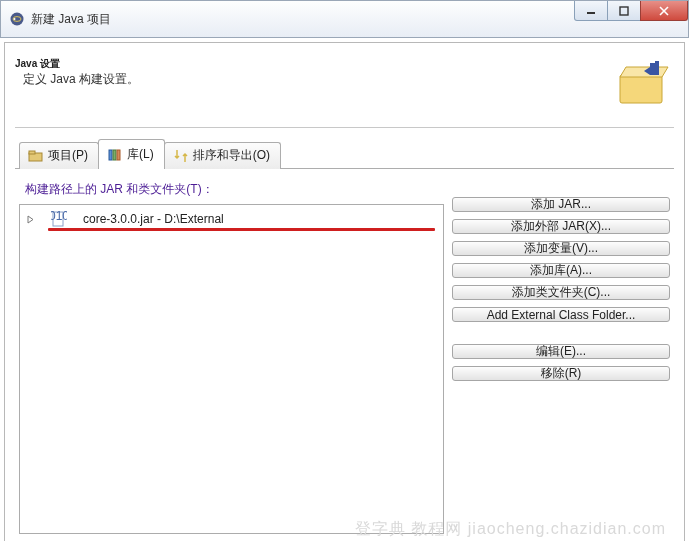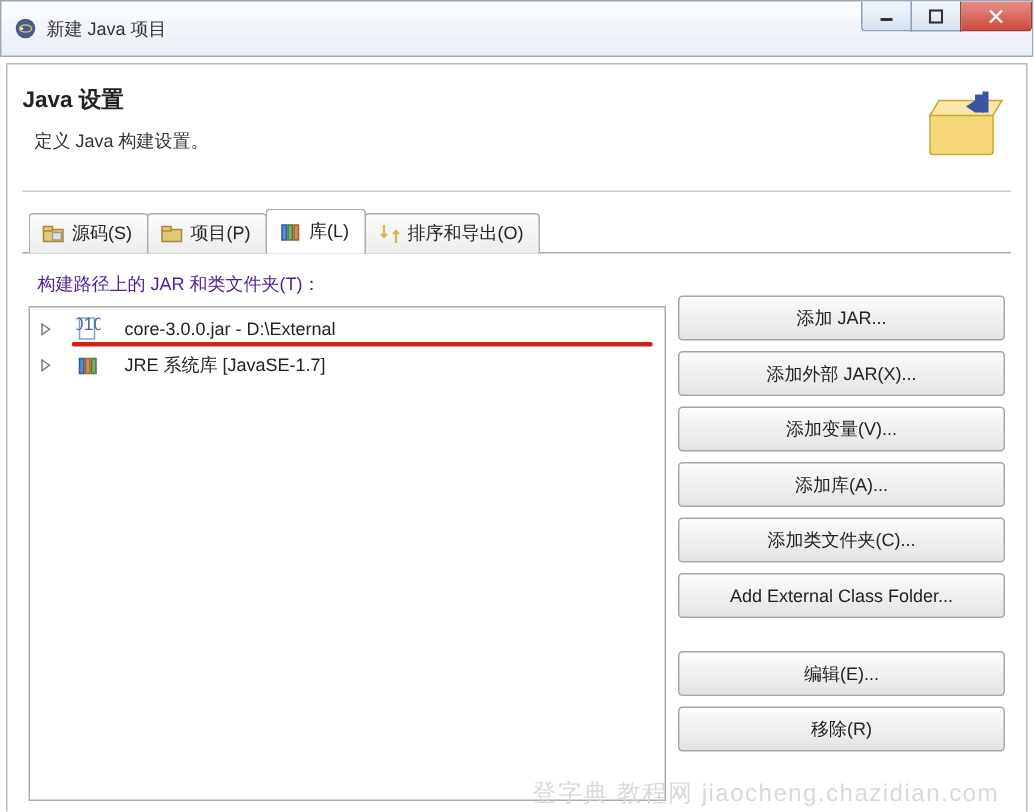--- a/index.html
+++ b/index.html
@@ -11,21 +11,21 @@
     .titlebar .title { flex: 1; color: #333; }
     .win-controls { display: flex; align-items: flex-start; height: 100%; }
     .win-btn { width: 34px; height: 20px; border: 1px solid #8aa0b8; border-top: none; margin-left: -1px; background: linear-gradient(#f2f6fb, #d8e2ef); display: flex; align-items: center; justify-content: center; font-family: Arial; font-size: 13px; color: #444; }
     .win-btn.min { border-bottom-left-radius: 3px; }
     .win-btn.max { }
     .win-btn.close { width: 48px; background: linear-gradient(#e78f87, #cf4a3e); color: #fff; border-color: #9a3e36; border-bottom-right-radius: 3px; }
 
     
     .outer { border: 1px solid #b8b8b8; margin: 4px; height: calc(541px - 40px); padding: 14px 10px 10px 10px; position: relative; }
     .header-row { display: flex; align-items: flex-start; justify-content: space-between; }
-    .header-text h1 { font-size: 15px; font-weight: bold; color: #222; margin-bottom: 10px; }
+    .header-text h1 { font-size: 10px; font-weight: bold; color: #222; }
     .header-text p { font-size: 12px; color: #333; margin-left: 8px; }
     .header-icon { width: 56px; height: 56px; margin-right: 4px; }
 
     .divider { border-top: 1px solid #c8c8c8; margin: 14px 0 10px 0; }
 
     
     .tabs { display: flex; align-items: flex-end; border-bottom: 1px solid #adadad; padding-left: 4px; gap: 0; }
     .tab { display: flex; align-items: center; gap: 4px; padding: 4px 10px 5px 8px; border: 1px solid #adadad; border-bottom: none; background: linear-gradient(#fcfcfc, #ececec); margin-right: -1px; border-top-left-radius: 3px; border-top-right-radius: 3px; cursor: default; color: #222; position: relative; top: 1px; }
     .tab.active { background: #fff; z-index: 2; padding-top: 6px; padding-bottom: 6px; top: 1px; }
     .tab .tab-icon { width: 16px; height: 16px; display: inline-flex; }
@@ -37,21 +37,21 @@
     .tree { border: 1px solid #acacac; height: 330px; background: #fff; padding: 4px; }
     .tree-row { display: flex; align-items: center; gap: 16px; padding: 2px 2px; position: relative; }
     .expander { width: 9px; height: 9px; display: inline-flex; align-items: center; justify-content: center; color: #7a7a7a; }
     .row-icon { width: 16px; height: 16px; display: inline-flex; }
     .row-text { color: #222; }
     .underline-mark { position: absolute; left: 24px; right: 4px; top: 19px; height: 3px; background: #cf1f1f; border-radius: 1px; }
     .tree-row.first { margin-bottom: 4px; }
 
     
     .btn-col { width: 218px; display: flex; flex-direction: column; gap: 7px; padding-top: 18px; }
-    .btn { height: 30px; border: 1px solid #a6a6a6; border-radius: 3px; background: linear-gradient(#fdfdfd, #e3e3e3); display: flex; align-items: center; justify-content: center; color: #222; cursor: default; }
+    .btn { height: 15px; border: 1px solid #a6a6a6; border-radius: 3px; background: linear-gradient(#fdfdfd, #e3e3e3); display: flex; align-items: center; justify-content: center; color: #222; cursor: default; }
     .btn-gap { height: 8px; }
 
     .watermark { position: absolute; right: 18px; bottom: 2px; color: #d9d9d9; font-size: 16px; letter-spacing: 1px; }
   </style>
 </head>
 <body>
 
 <div class="titlebar">
   <span class="app-icon">
     <svg viewBox="0 0 16 16">
@@ -100,30 +100,20 @@
   </div>
 
   <div class="divider"></div>
 
   <div class="tabs">
     <div class="tab">
       <span class="tab-icon">
         <svg viewBox="0 0 16 16">
             <rect x="1" y="5" width="13" height="8" fill="#e3c876" stroke="#a88936"></rect>
             <rect x="1" y="3" width="6" height="3" fill="#e3c876" stroke="#a88936"></rect>
-            <rect x="7" y="7" width="6" height="5" fill="#dedede" stroke="#999"></rect>
-          </svg>
-      </span>
-      <span>源码(S)</span>
-    </div>
-    <div class="tab">
-      <span class="tab-icon">
-        <svg viewBox="0 0 16 16">
-            <rect x="1" y="5" width="13" height="8" fill="#e3c876" stroke="#a88936"></rect>
-            <rect x="1" y="3" width="6" height="3" fill="#e3c876" stroke="#a88936"></rect>
           </svg>
       </span>
       <span>项目(P)</span>
     </div>
     <div class="tab active">
       <span class="tab-icon">
         <svg viewBox="0 0 16 16">
             <rect x="2" y="3" width="3" height="10" fill="#5a8fd6" stroke="#2a5a9a"></rect>
             <rect x="6" y="3" width="3" height="10" fill="#7aad6a" stroke="#4a7a3a"></rect>
             <rect x="10" y="3" width="3" height="10" fill="#d68a5a" stroke="#a85a2a"></rect>
@@ -154,35 +144,20 @@
           </span>
           <span class="row-icon">
             <svg viewBox="0 0 16 16">
                 <rect x="2" y="1" width="10" height="14" fill="#fff" stroke="#8aa0c8"></rect>
                 <text x="8" y="9" font-size="5" text-anchor="middle" fill="#4a6aa8" font-family="monospace">010</text>
               </svg>
           </span>
           <span class="row-text">core-3.0.0.jar  -  D:\External</span>
           <div class="underline-mark"></div>
         </div>
-        <div class="tree-row">
-          <span class="expander">
-            <svg width="9" height="9" viewBox="0 0 9 9">
-                <path d="M2 1 L7 4.5 L2 8 Z" fill="none" stroke="#7a7a7a" stroke-width="1"></path>
-              </svg>
-          </span>
-          <span class="row-icon">
-            <svg viewBox="0 0 16 16">
-                <rect x="2" y="3" width="3" height="10" fill="#5a8fd6" stroke="#2a5a9a"></rect>
-                <rect x="6" y="3" width="3" height="10" fill="#d68a5a" stroke="#a85a2a"></rect>
-                <rect x="10" y="3" width="3" height="10" fill="#7aad6a" stroke="#4a7a3a"></rect>
-              </svg>
-          </span>
-          <span class="row-text">JRE 系统库 [JavaSE-1.7]</span>
-        </div>
       </div>
     </div>
 
     <div class="btn-col">
       <div class="btn">
           <span>添加 JAR...</span>
         </div>
       <div class="btn">
           <span>添加外部 JAR(X)...</span>
         </div>

